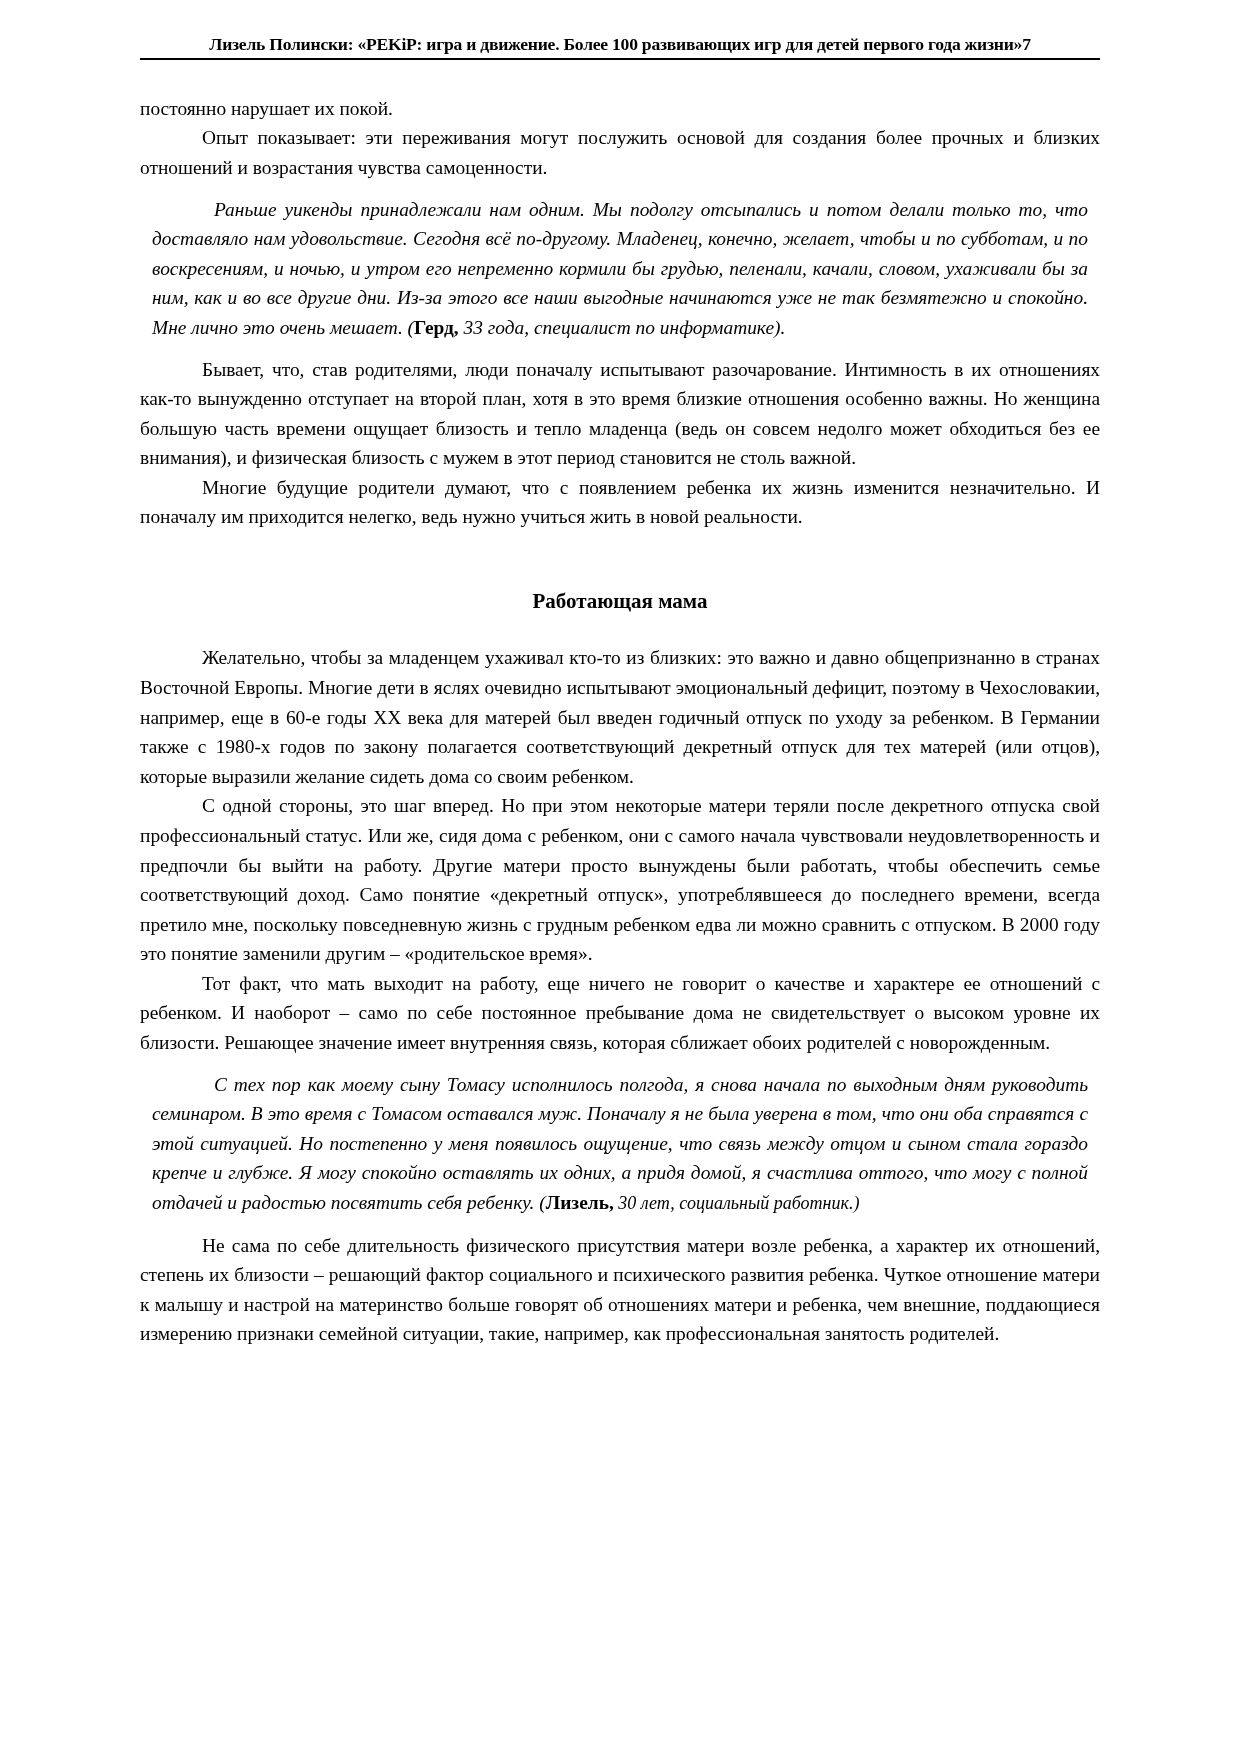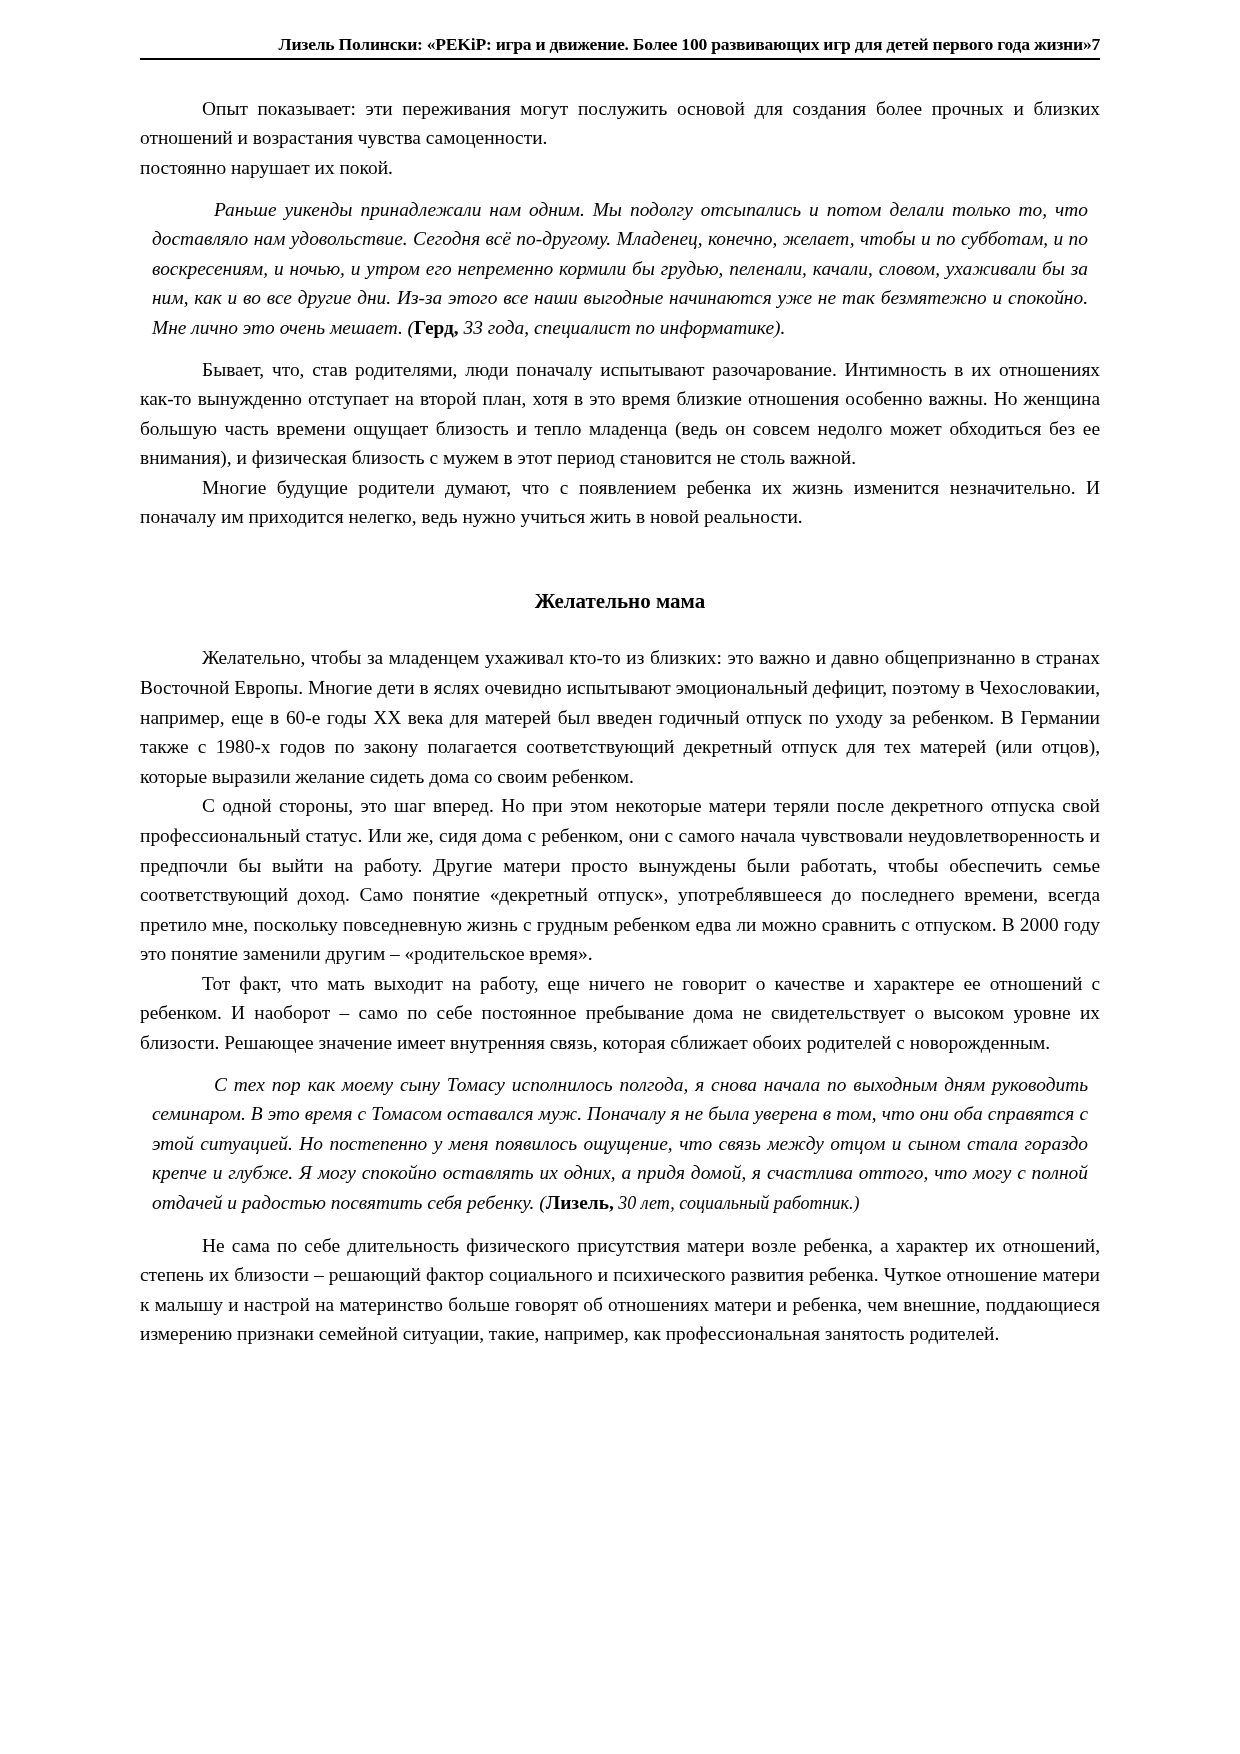--- a/index.html
+++ b/index.html
@@ -31,21 +31,21 @@
     border-bottom: 2.5px solid #000;
     padding-bottom: 3px;
     margin-bottom: 34px;
   }
   .running-header .rh-line {
     font-weight: bold;
     font-size: 17.6px;
     line-height: 1.18;
     letter-spacing: -0.25px;
     white-space: nowrap;
-    text-align: right;
+    text-align: center;
   }
   .running-header .rh-title {
     display: inline;
   }
   .running-header .rh-pageno {
     display: inline;
     font-weight: bold;
   }
 
   
@@ -98,34 +98,34 @@
 
 <div class="page">
   <div class="page-inner">
 
     <div class="running-header">
       <div class="rh-line"><span class="rh-title">Лизель Полински: «PEKiP: игра и движение. Более 100 развивающих игр для детей первого года жизни»</span><span class="rh-pageno">7</span></div>
     </div>
 
     <div class="body-text">
 
+      <p class="para noindent">постоянно нарушает их покой.</p>
+
       <p class="para">Опыт показывает: эти переживания могут послужить основой для создания более прочных и близких отношений и возрастания чувства самоценности.</p>
-
-      <p class="para noindent">постоянно нарушает их покой.</p>
 
       <p class="quote"><span>Раньше уикенды принадлежали нам одним. Мы подолгу отсыпались и потом делали только то, что доставляло нам удовольствие. Сегодня всё по-другому. Младенец, конечно, желает, чтобы и по субботам, и по воскресениям, и ночью, и утром его непременно кормили бы грудью, пеленали, качали, словом, ухаживали бы за ним, как и во все другие дни. Из-за этого все наши выгодные начинаются уже не так безмятежно и спокойно. Мне лично это очень мешает. (</span><span class="attrib-name">Герд,</span><span> 33 года, специалист по информатике).</span></p>
 
       <p class="para">Бывает, что, став родителями, люди поначалу испытывают разочарование. Интимность в их отношениях как-то вынужденно отступает на второй план, хотя в это время близкие отношения особенно важны. Но женщина большую часть времени ощущает близость и тепло младенца (ведь он совсем недолго может обходиться без ее внимания), и физическая близость с мужем в этот период становится не столь важной.</p>
 
 
 
       <p class="para">Многие будущие родители думают, что с появлением ребенка их жизнь изменится незначительно. И поначалу им приходится нелегко, ведь нужно учиться жить в новой реальности.</p>
 
       <div class="heading-gap-before"></div>
-      <h2 class="section-heading">Желательно мама</h2>
+      <h2 class="section-heading">Работающая мама</h2>
       <div class="heading-gap-after"></div>
 
       <p class="para">Желательно, чтобы за младенцем ухаживал кто-то из близких: это важно и давно общепризнанно в странах Восточной Европы. Многие дети в яслях очевидно испытывают эмоциональный дефицит, поэтому в Чехословакии, например, еще в 60-е годы XX века для матерей был введен годичный отпуск по уходу за ребенком. В Германии также с 1980-х годов по закону полагается соответствующий декретный отпуск для тех матерей (или отцов), которые выразили желание сидеть дома со своим ребенком.</p>
 
       <p class="para">С одной стороны, это шаг вперед. Но при этом некоторые матери теряли после декретного отпуска свой профессиональный статус. Или же, сидя дома с ребенком, они с самого начала чувствовали неудовлетворенность и предпочли бы выйти на работу. Другие матери просто вынуждены были работать, чтобы обеспечить семье соответствующий доход. Само понятие «декретный отпуск», употреблявшееся до последнего времени, всегда претило мне, поскольку повседневную жизнь с грудным ребенком едва ли можно сравнить с отпуском. В 2000 году это понятие заменили другим – «родительское время».</p>
 
       <p class="para">Тот факт, что мать выходит на работу, еще ничего не говорит о качестве и характере ее отношений с ребенком. И наоборот – само по себе постоянное пребывание дома не свидетельствует о высоком уровне их близости. Решающее значение имеет внутренняя связь, которая сближает обоих родителей с новорожденным.</p>
 
       <p class="quote"><span>С тех пор как моему сыну Томасу исполнилось полгода, я снова начала по выходным дням руководить семинаром. В это время с Томасом оставался муж. Поначалу я не была уверена в том, что они оба справятся с этой ситуацией. Но постепенно у меня появилось ощущение, что связь между отцом и сыном стала гораздо крепче и глубже. Я могу спокойно оставлять их одних, а придя домой, я счастлива оттого, что могу с полной отдачей и радостью посвятить себя ребенку. (</span><span class="attrib-name">Лизель,</span><span class="smaller"> 30 лет, социальный работник.)</span></p>
 

